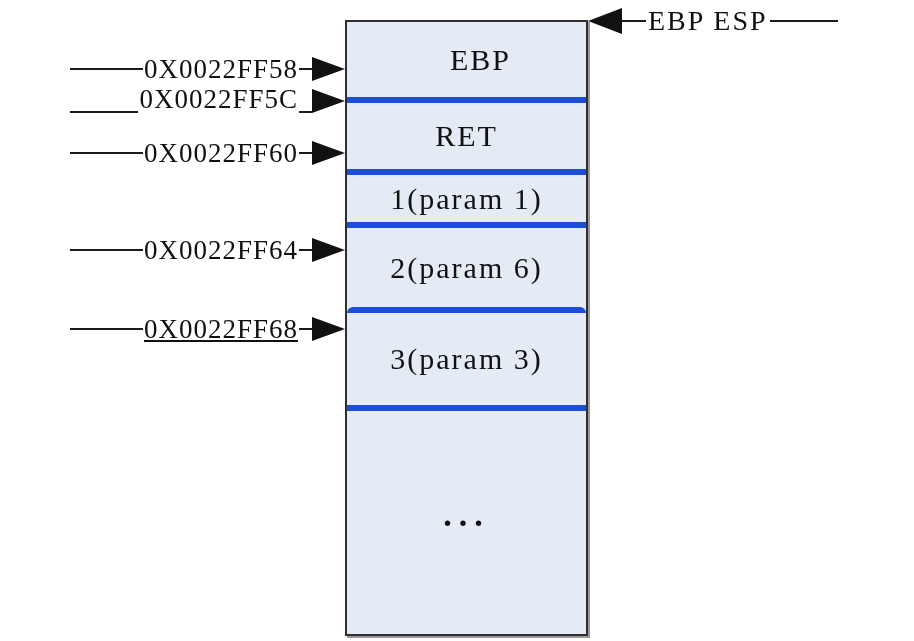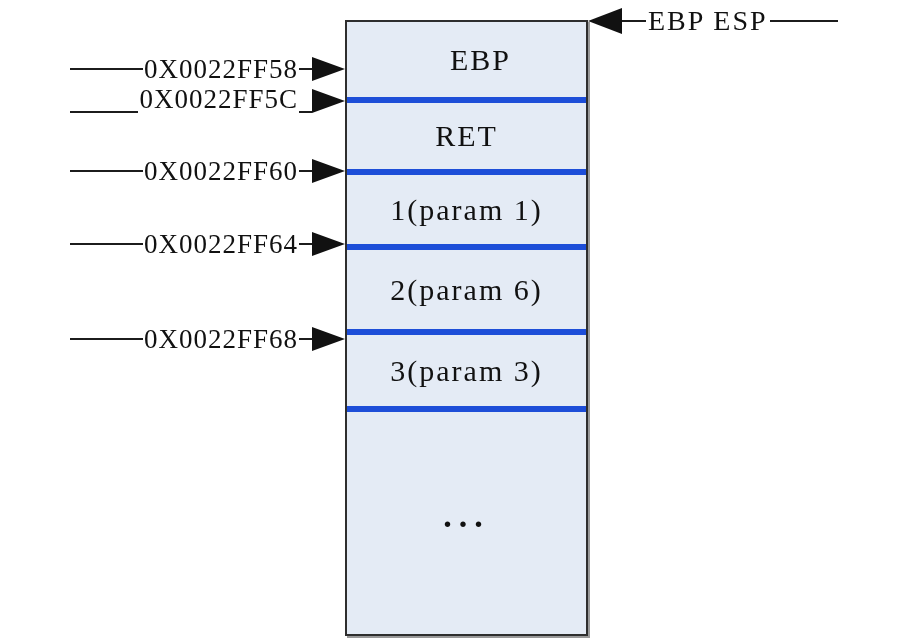--- a/index.html
+++ b/index.html
@@ -32,39 +32,39 @@
     align-items: center;
     justify-content: center;
     font-size: 30px;
     letter-spacing: 2px;
     line-height: 1;
     white-space: nowrap;
   }
   .cell + .cell { border-top: 6px solid #1d4ed8; }
   .c1 { height: 75px; margin-left: 28px; }
   .c2 { height: 72px; }
-  .c3 { height: 75px; }
+  .c3 { height: 53px; }
   .c4 { height: 85px; }
-  .c5 { height: 77px; }
+  .c5 { height: 98px; border-radius: 6px; }
   .c6 { height: 214px; font-weight: bold; font-size: 34px; letter-spacing: 7px; }
 
   
   .addr-row {
     position: absolute;
     left: 70px;
     width: 275px;
     height: 34px;
     display: flex;
     align-items: center;
   }
   .r1 { top: 4px; margin-top: 48px; }
   .r2 { top: 79px; align-items: flex-end; }
-  .r3 { top: 154px; }
-  .r4 { top: 227px; }
-  .r5 { top: 322px; }
+  .r3 { top: 136px; }
+  .r4 { top: 233px; }
+  .r5 { top: 312px; text-decoration: underline; }
 
   .hline {
     height: 2px;
     background: #1c1c1c;
   }
   .lead { flex: 1 1 auto; min-width: 40px; }
   .tail { width: 13px; flex: 0 0 auto; }
   .trail { flex: 1 1 auto; }
   .mid { width: 24px; flex: 0 0 auto; }
 

